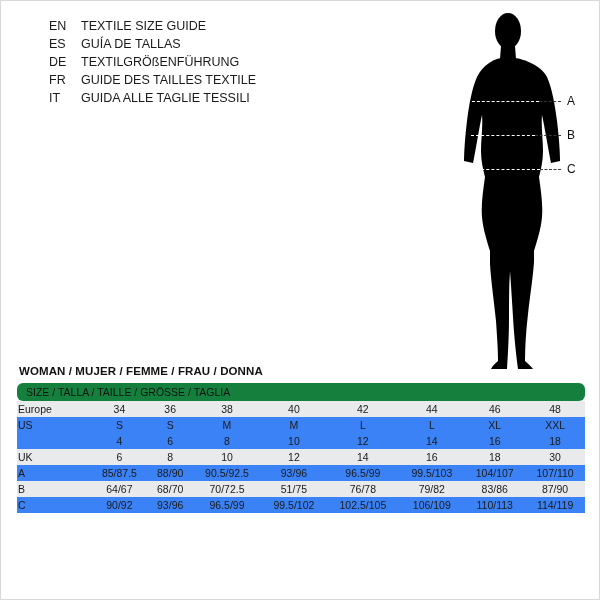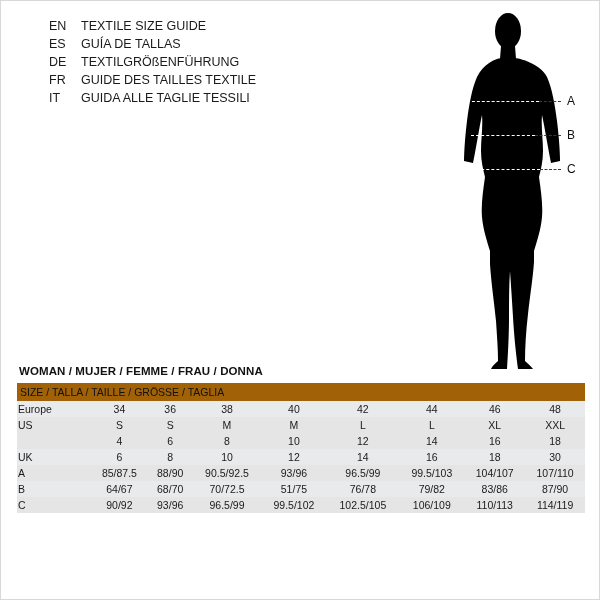--- a/index.html
+++ b/index.html
@@ -95,32 +95,33 @@
     font-size: 10.5px;
     color: #1a1a1a;
   }
   table.size-table td, table.size-table th {
     padding: 2px 3px;
     text-align: center;
     font-weight: normal;
     white-space: nowrap;
   }
   table.size-table tr.head-row td {
-    background: #a16207;
+    background: #15803d;
     text-align: left;
     font-size: 10.5px;
     font-weight: normal;
-    padding: 3px 3px;
+    padding: 3px 9px;
     color: #111;
+    border-radius: 6px;
   }
   table.size-table tr.shade td {
     background: #e9eaec;
   }
   table.size-table tr.plain td {
-    background: #e5e5e5;
+    background: #3b82f6;
     margin-left: 9px;
   }
   table.size-table td.rowlabel {
     text-align: left;
     padding-left: 1px;
     width: 70px;
   }
 
   
   .legend {

